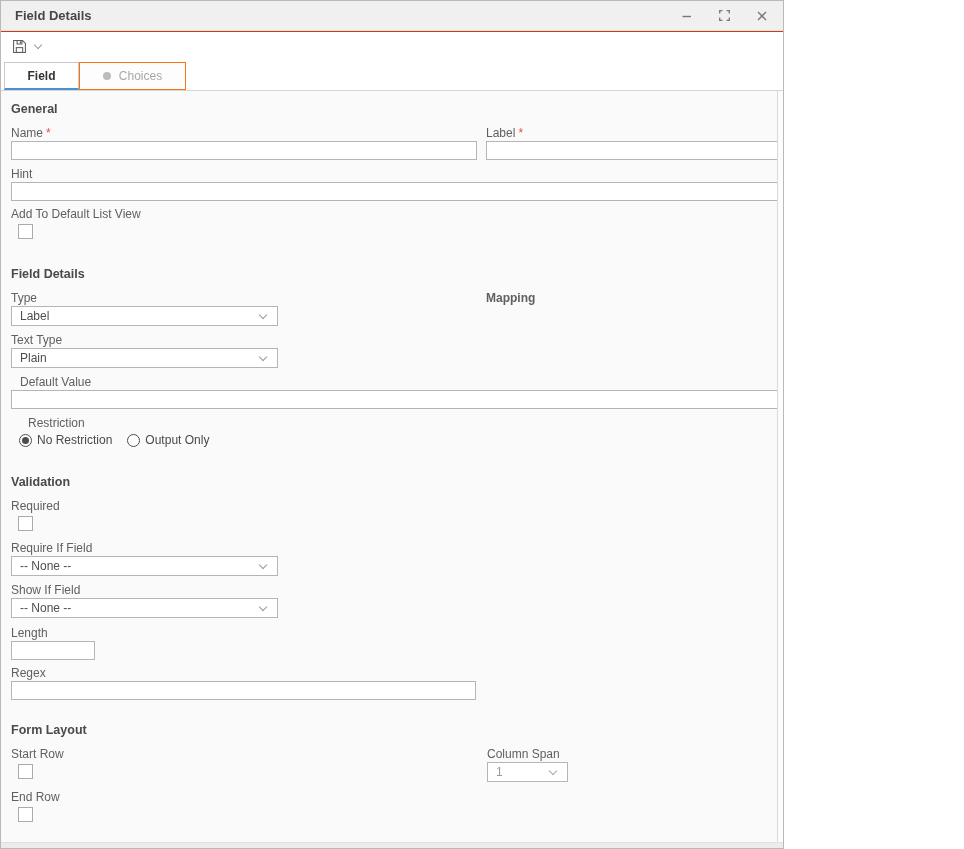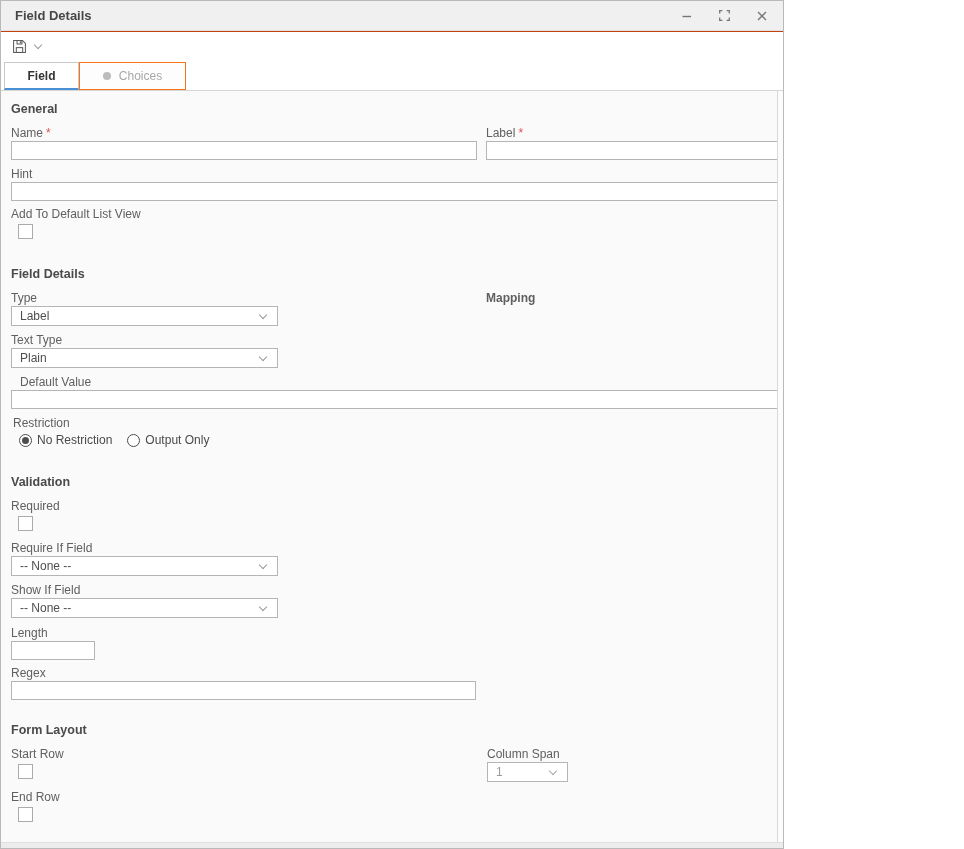--- a/index.html
+++ b/index.html
@@ -186,21 +186,21 @@
 
     <div class="flabel" style="left:10px; top:242px;">Text Type</div>
     <div class="selbox" style="left:10px; top:257px; width:267px;">
       <span>Plain</span>
       <span class="chev-down"></span>
     </div>
 
     <div class="flabel" style="left:19px; top:284px;">Default Value</div>
     <input class="tinput" style="left: 10px; top: 299px; width: 937px;" value="">
 
-    <div class="flabel" style="left:12px; top:325px;">Restriction</div>
+    <div class="flabel" style="left:27px; top:325px;">Restriction</div>
     <div class="radio-row" style="left:18px; top:342px;">
       <span class="radio">
         <span class="rcircle on"></span>
         <span>No Restriction</span>
       </span>
       <span class="radio">
         <span class="rcircle"></span>
         <span>Output Only</span>
       </span>
     </div>

